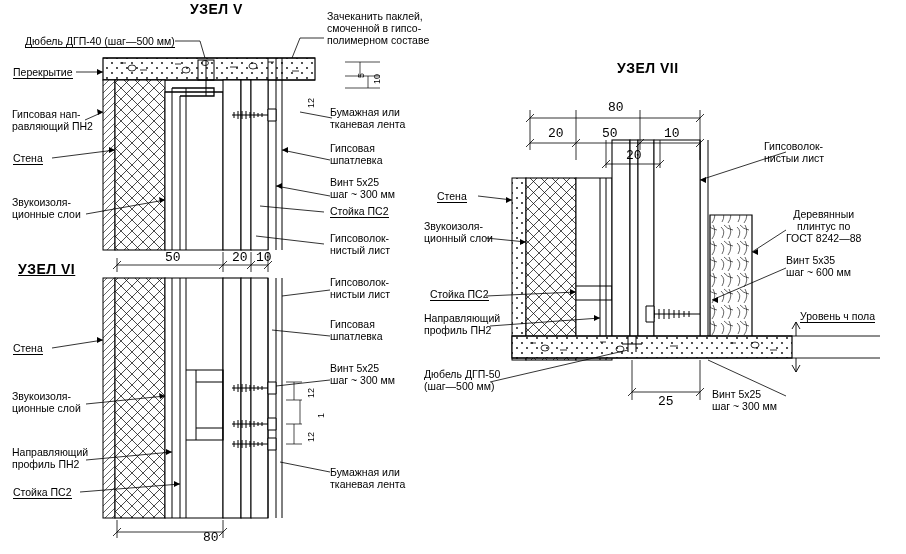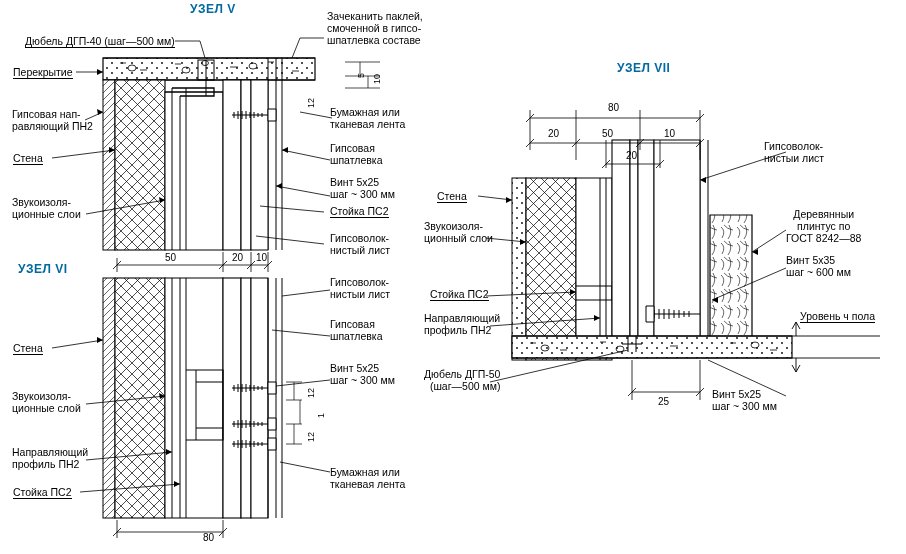--- a/index.html
+++ b/index.html
@@ -18,31 +18,32 @@
   }
   .lbl {
     position: absolute;
     font-size: 10.5px;
     line-height: 12px;
     white-space: pre-line;
     color: #000;
   }
   .ttl {
     position: absolute;
-    font-size: 12px;
+    font-size: 14px;
     font-weight: bold;
     line-height: 14px;
     letter-spacing: 0.5px;
-    color: #0369a1;
+    color: #000000;
   }
   .dim {
     position: absolute;
-    font-size: 10px;
+    font-size: 13px;
     line-height: 11px;
     color: #000;
+    font-family: Liberation Mono, monospace;
   }
   .dimv {
     position: absolute;
     font-size: 9px;
     line-height: 10px;
     color: #000;
     transform-origin: left top;
     transform: rotate(-90deg);
   }
   .ul {
@@ -270,33 +271,33 @@
       <polygon points="526,242 520,239 520,245"></polygon>
       <polygon points="576,292 570,289 570,295"></polygon>
       <polygon points="600,318 594,315 594,321"></polygon>
       <polygon points="700,180 706,177 706,183"></polygon>
       <polygon points="752,252 758,249 758,255"></polygon>
       <polygon points="712,300 718,297 718,303"></polygon>
     </g>
   </svg>
 
   <div class="ttl" style="left:190px; top:2px;">УЗЕЛ  V</div>
-  <div class="ttl" style="left:18px; top:262px;">УЗЕЛ  VI</div>
+  <div class="ttl" style="left:18px; top:262px;text-decoration:underline;">УЗЕЛ  VI</div>
   <div class="ttl" style="left:617px; top:61px;">УЗЕЛ  VII</div>
 
   <div class="lbl ul" style="left:25px; top:35px;text-align:center;">Дюбель ДГП-40 (шаг—500 мм)</div>
   <div class="lbl ul" style="left:13px; top:66px;">Перекрытие</div>
   <div class="lbl" style="left:12px; top:108px;">Гипсовая нап-
 равляющий ПН2</div>
   <div class="lbl ul" style="left:13px; top:152px;">Стена</div>
   <div class="lbl" style="left:12px; top:196px;">Звукоизоля-
 ционные слои</div>
   <div class="lbl" style="left:327px; top:10px;">Зачеканить паклей,
 смоченной в гипсо-
-шпатлевка составе</div>
+полимерном составе</div>
   <div class="lbl" style="left:330px; top:106px;">Бумажная или
 тканевая лента</div>
   <div class="lbl" style="left:330px; top:142px;">Гипсовая
 шпатлевка</div>
   <div class="lbl" style="left:330px; top:176px;">Винт 5х25
 шаг ~ 300 мм</div>
   <div class="lbl ul" style="left:330px; top:205px;">Стойка ПС2</div>
   <div class="lbl" style="left:330px; top:232px;">Гипсоволок-
 нистый лист</div>
 
@@ -326,21 +327,21 @@
   <div class="dimv" style="left:306px; top:398px;">12</div>
   <div class="dimv" style="left:306px; top:442px;">12</div>
   <div class="dimv" style="left:316px; top:418px;">1</div>
 
   <div class="lbl ul" style="left:437px; top:190px;">Стена</div>
   <div class="lbl" style="left:424px; top:220px;">Звукоизоля-
 ционный слои</div>
   <div class="lbl ul" style="left:430px; top:288px;">Стойка ПС2</div>
   <div class="lbl" style="left:424px; top:312px;">Направляющий
 профиль ПН2</div>
-  <div class="lbl" style="left:424px; top:368px;text-align:right;">Дюбель ДГП-50
+  <div class="lbl" style="left:424px; top:368px;">Дюбель ДГП-50
 (шаг—500 мм)</div>
   <div class="lbl" style="left:764px; top:140px;">Гипсоволок-
 нистыи лист</div>
   <div class="lbl" style="left:786px; top:208px;text-align:center;">Деревянныи
 плинтус по
 ГОСТ 8242—88</div>
   <div class="lbl" style="left:786px; top:254px;">Винт 5х35
 шаг ~ 600 мм</div>
   <div class="lbl ul" style="left:800px; top:310px;">Уровень ч пола</div>
   <div class="lbl" style="left:712px; top:388px;">Винт 5х25

